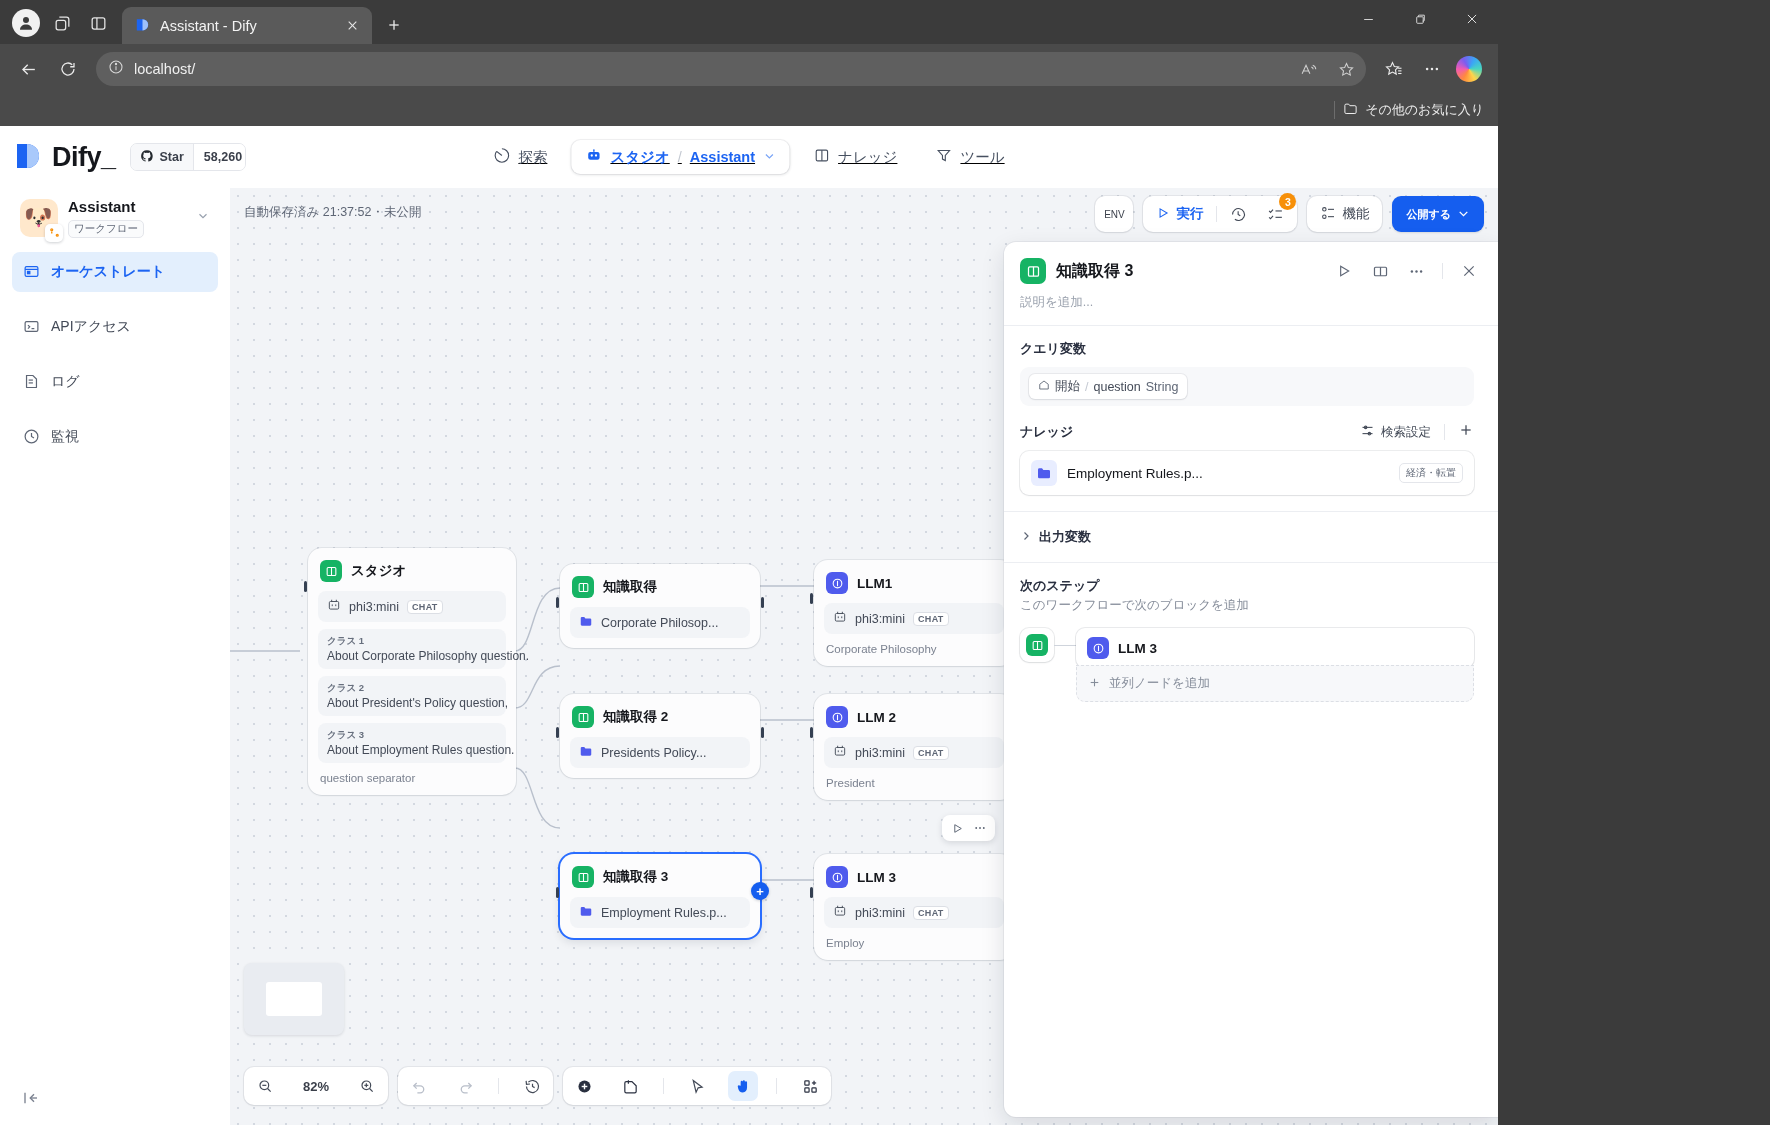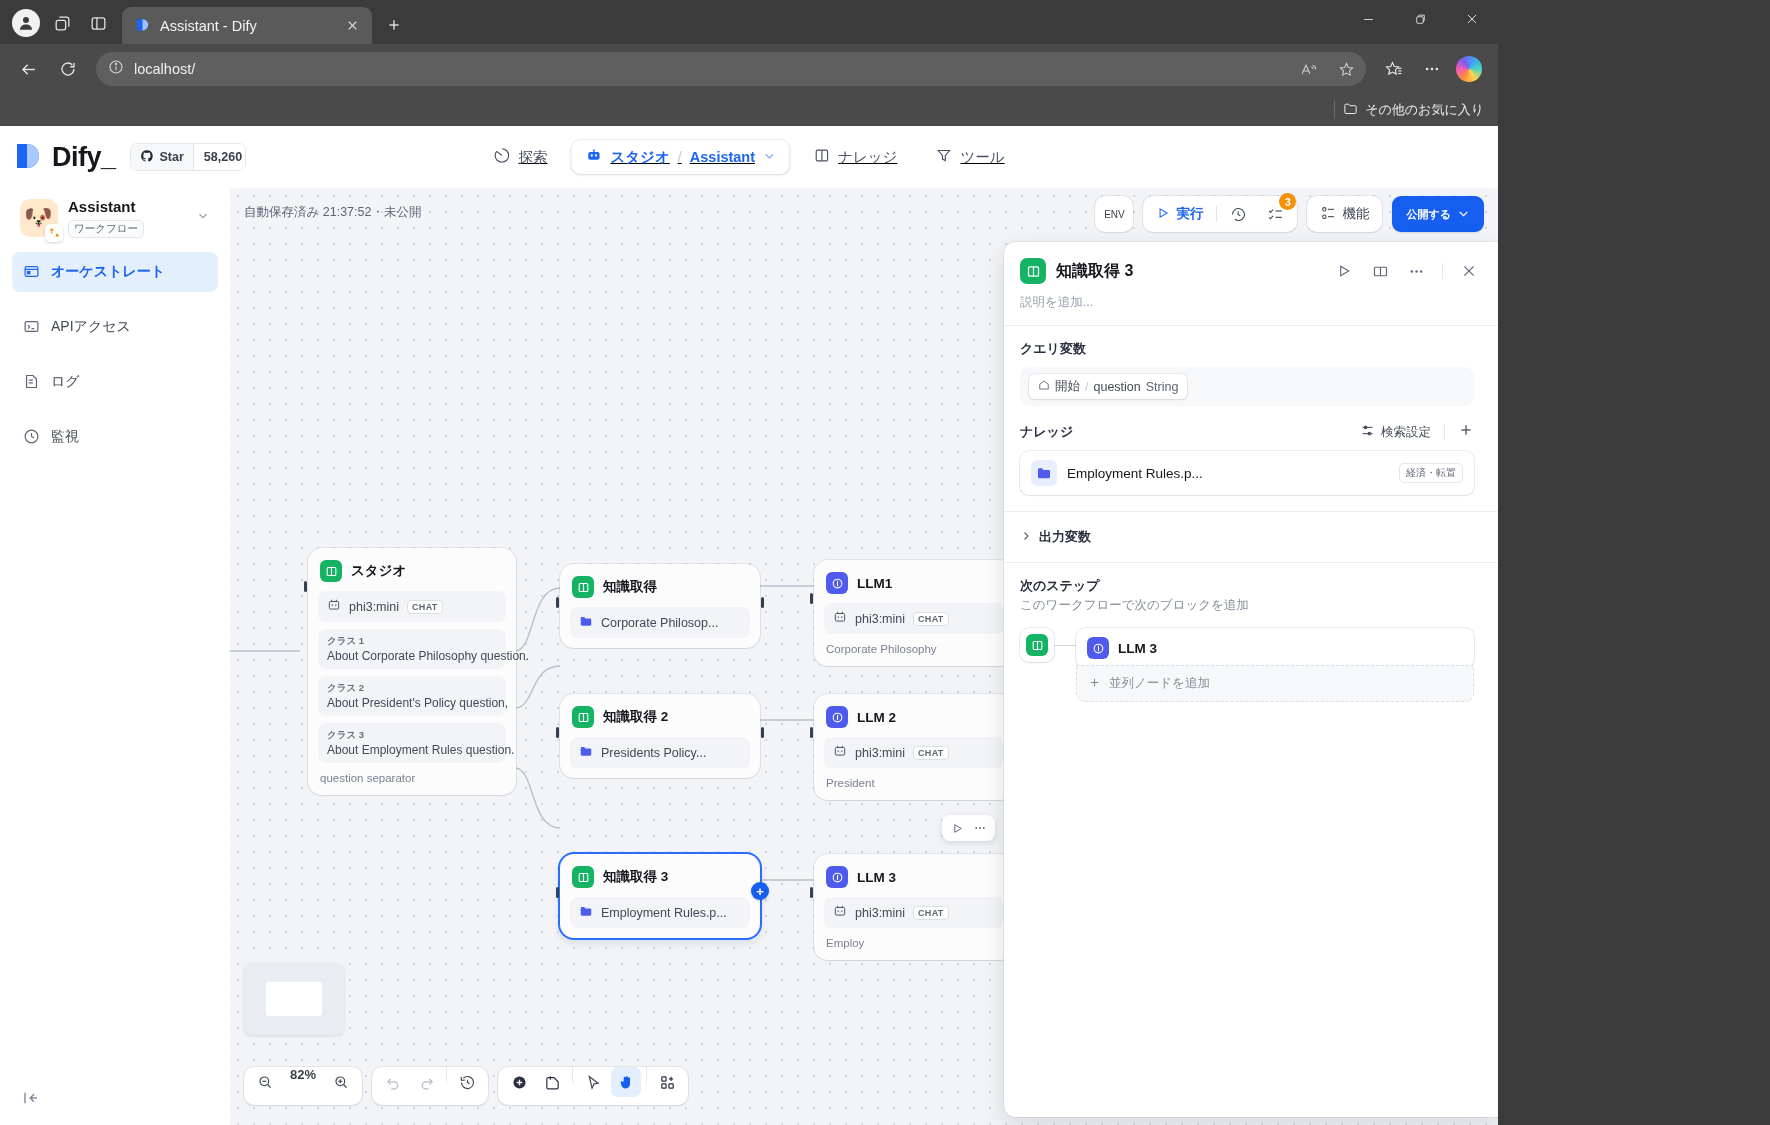--- a/index.html
+++ b/index.html
@@ -140,22 +140,22 @@
                 padding:3px 5px; box-shadow:0 2px 6px rgba(16,24,40,.13); }
   .node-tools .t { width:20px; height:20px; display:flex; align-items:center; justify-content:center; color:#5e6675; }
   .varchip { display:inline-flex; align-items:center; gap:4px; font-size:11.5px; color:#434a57; }
 
   .minimap { position:absolute; left:14px; bottom:90px; width:100px; height:72px; background:#e9ecf1;
              border-radius:8px; box-shadow:0 1px 3px rgba(16,24,40,.12); display:flex; align-items:center;
              justify-content:center; }
   .minimap-inner { width:56px; height:34px; background:#fff; border-radius:3px; }
 
   .bottombar { position:absolute; left:14px; bottom:20px; display:flex; align-items:center; gap:10px; z-index:14; }
-  .bb-group { display:flex; background:#fff; border-radius:10px; height:38px;
-              box-shadow:0 1px 2px rgba(16,24,40,.08), 0 0 0 1px rgba(16,24,40,.06); padding:0 6px; gap:3px; }
+  .bb-group { display:flex; align-items:center; background:#fff; border-radius:10px; height:38px;
+              box-shadow:0 1px 2px rgba(16,24,40,.08), 0 0 0 1px rgba(16,24,40,.06); padding:0 6px; gap:16px; }
   .bb-btn { width:30px; height:30px; display:flex; align-items:center; justify-content:center;
             border-radius:7px; color:#434a57; }
   .bb-btn.on { background:#e3effd; color:#155eef; }
   .bb-btn.dim { color:#b8bec9; }
   .bb-zoom { font-size:13px; color:#3a3f4a; font-weight:600; min-width:40px; text-align:center; }
 
   
   .rpanel { position:absolute; right:0; top:54px; bottom:8px; width:494px; background:#fff;
             border-radius:12px 0 0 12px; box-shadow:0 8px 24px rgba(16,24,40,.12), 0 0 0 1px rgba(16,24,40,.05);
             z-index:25; display:flex; flex-direction:column; overflow:hidden; }

